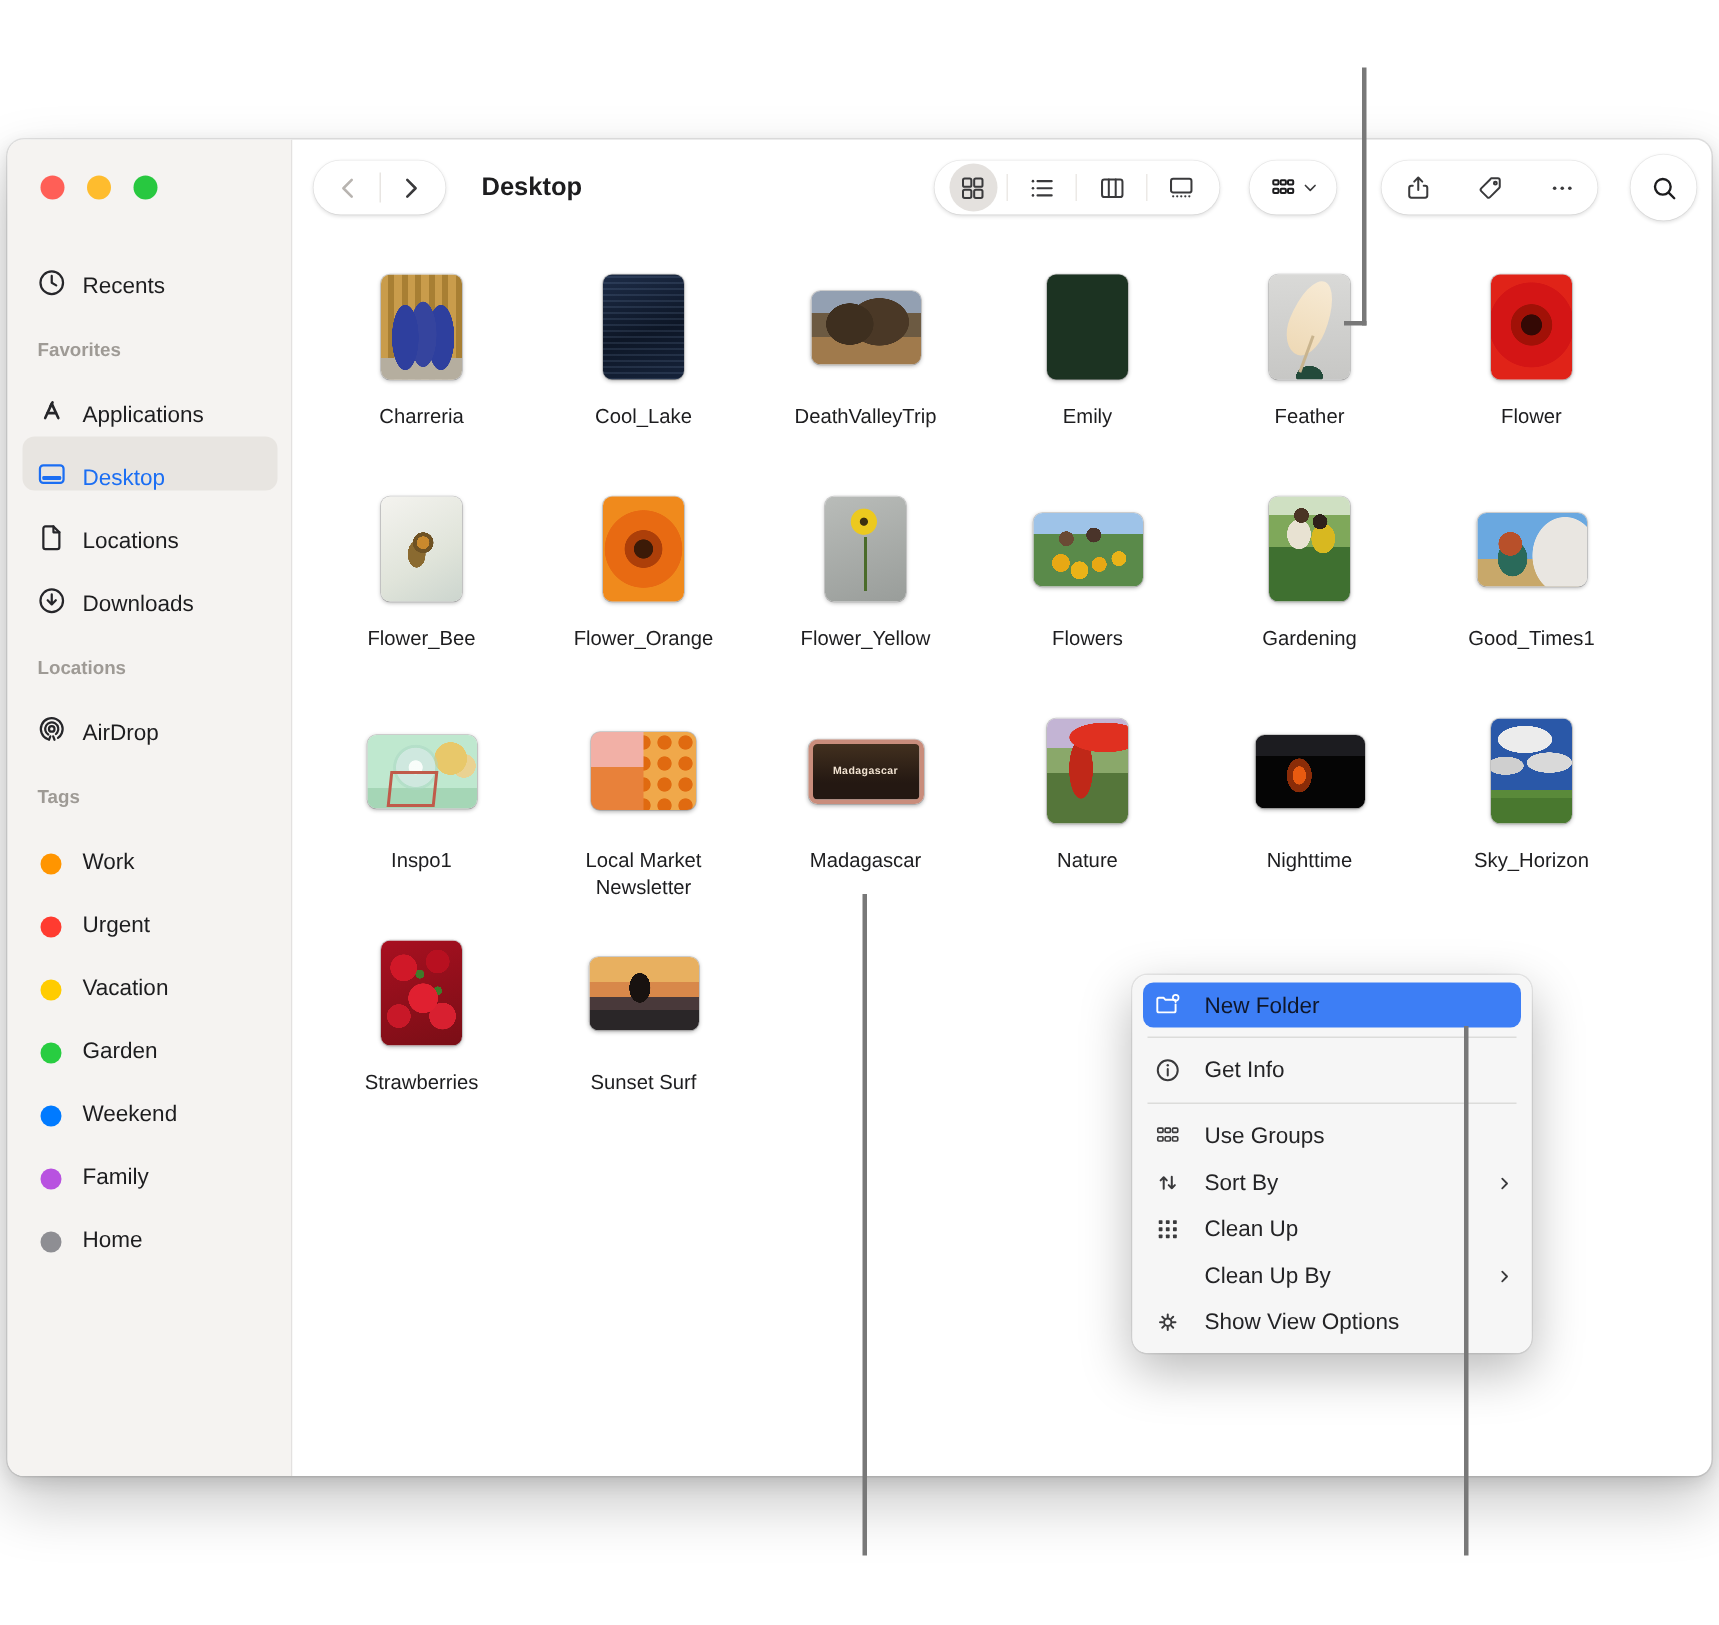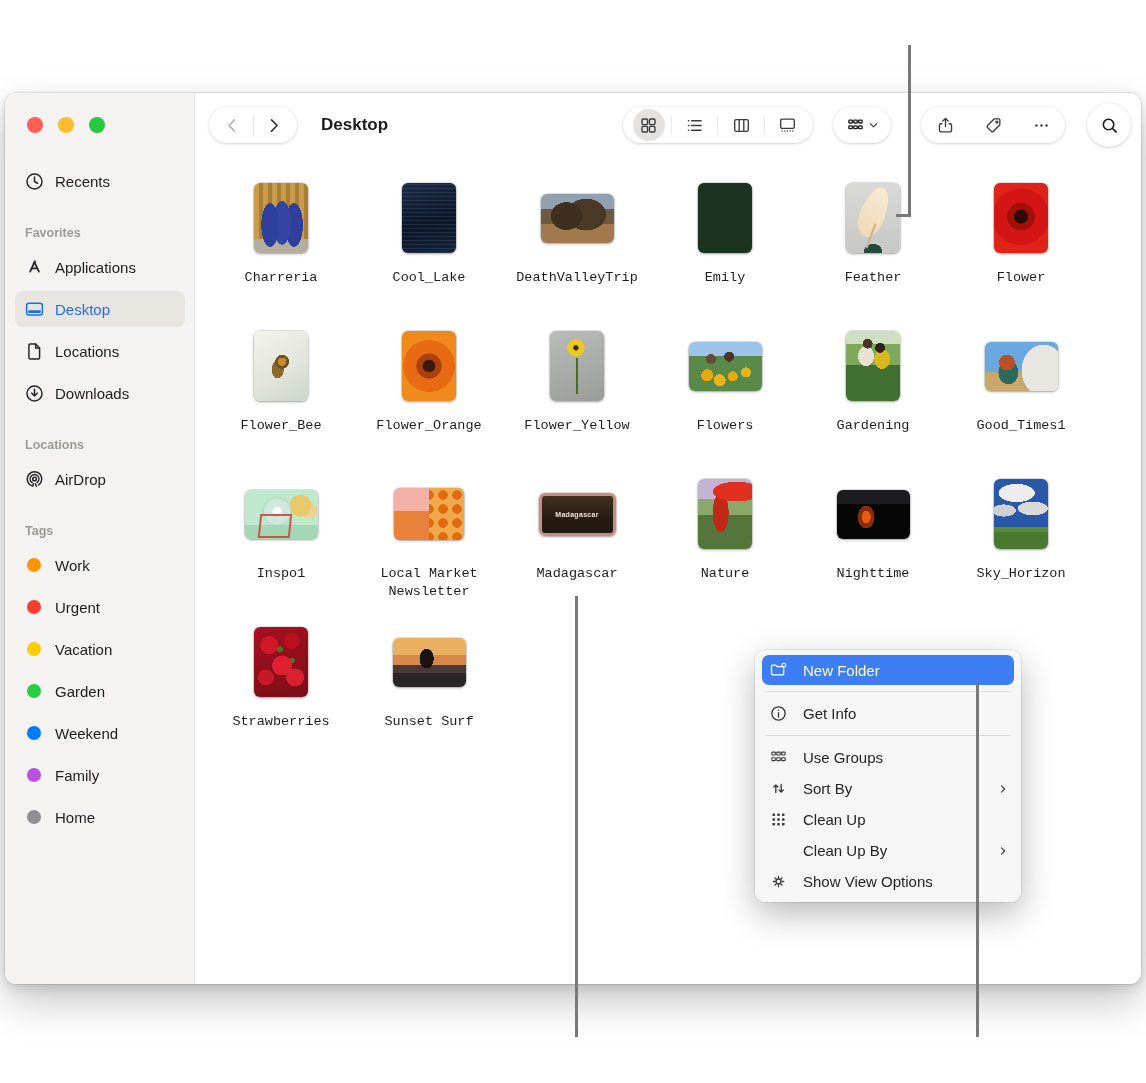--- a/index.html
+++ b/index.html
@@ -14,21 +14,21 @@
     z-index:10; }
   .sidebar { position:absolute; left:0; top:0; width:190px; height:891px;
     background:#f5f3f1; border-radius:11px 0 0 11px; border-right:1px solid rgba(0,0,0,0.07); }
   .traffic { position:absolute; left:22px; top:24px; display:flex; gap:15px; }
   .traffic span { width:16px; height:16px; border-radius:50%; display:block; }
 
   .side-nav { position:absolute; left:0; top:70px; width:190px; }
   .side-header { height:20px; margin:24px 0 6px 0; padding-left:20px; font-size:12.5px;
     font-weight:700; color:#9e9a95; display:flex; align-items:center; }
   .side-item { height:36px; margin:0 10px 6px 10px; border-radius:8px; display:flex;
-    align-items:center; padding-left:9px; font-size:15px; cursor:default; }
+    align-items:flex-end; padding-left:9px; font-size:15px; cursor:default; }
   .side-item.selected { background:#e8e5e1; }
   .side-item.selected .side-label { color:var(--accent); font-weight:500; }
   .side-item.selected .side-icon { color:var(--accent); }
   .side-icon { width:21px; height:21px; margin-right:10px; color:#26262a; flex:0 0 auto; }
   .side-icon svg { width:100%; height:100%; display:block; }
   .tag-dot { border-radius:50%; width:14px; height:14px; margin:0 14px 0 3px; }
   .side-label { white-space:nowrap; }
 
   
   .main { position:absolute; left:190px; top:0; width:946px; height:891px; }
@@ -63,21 +63,21 @@
   .file-grid { position:absolute; left:12px; top:79px; width:888px;
     display:grid; grid-template-columns:repeat(6,148px); grid-auto-rows:148px; }
   .file-item { display:flex; flex-direction:column; align-items:center; }
   .thumb-box { height:92px; width:100%; display:flex; align-items:center; justify-content:center; }
   .thumb { position:relative; border-radius:6px; overflow:hidden;
     box-shadow:0 0 0 0.5px rgba(0,0,0,0.18), 0 1px 3px rgba(0,0,0,0.3); }
   .portrait { width:54px; height:70px; }
   .landscape { width:73px; height:49px; }
   .card { width:70px; height:52px; }
   .wide { width:77px; height:43px; }
-  .file-label { margin-top:5px; font-size:13.5px; line-height:1.3; text-align:center; max-width:132px;font-family:Liberation Mono, monospace; }
+  .file-label { margin-top:5px; font-size:13.5px; line-height:1.3; text-align:center; max-width:132px; }
 
   
   .t-charreria { background-image:
       radial-gradient(ellipse 9px 22px at 30% 60%, #2e3f9e 0 98%, transparent),
       radial-gradient(ellipse 9px 22px at 52% 57%, #35449e 0 98%, transparent),
       radial-gradient(ellipse 9px 22px at 74% 60%, #2e3f9e 0 98%, transparent),
       linear-gradient(to bottom, transparent 80%, #b5ae9f 80%),
       repeating-linear-gradient(90deg, #c99c4b 0 5px, #a87f33 5px 9px); }
   .t-cool-lake { background-image:
       repeating-linear-gradient(0deg, rgba(160,190,230,0.12) 0 1px, transparent 1px 4px),
@@ -171,21 +171,21 @@
   .t-sunset { background-image:
       radial-gradient(ellipse 10px 14px at 46% 42%, #181210 0 70%, transparent 71%),
       linear-gradient(180deg, #e8b060 0 34%, #d8884a 34% 55%, #49393a 55% 72%, #2a2628 72%); }
 
   
   .context-menu { position:absolute; left:755px; top:650px; width:266px; z-index:40;
     background:rgba(246,246,246,0.98); border-radius:10px; padding:5px 0;
     box-shadow:0 0 0 1px rgba(0,0,0,0.08), 0 12px 34px rgba(0,0,0,0.28); }
   .menu-item { height:31px; display:flex; align-items:center; padding:0 12px 0 14px; font-size:15px; color:#242426; }
   .menu-item.highlighted { height:30px; margin:0 7px; padding:0 5px 0 7px; border-radius:7px;
-    background:var(--menu-highlight); color:#fef9c3; }
+    background:var(--menu-highlight); color:#0f172a; }
   .menu-icon { width:22px; height:19px; margin-right:12px; color:#3a3a3c; flex:0 0 auto; }
   .menu-item.highlighted .menu-icon { color:#ffffff; }
   .menu-icon svg { width:19px; height:19px; display:block; }
   .menu-label { flex:1; white-space:nowrap; }
   .submenu-chevron { width:12px; height:12px; color:#3a3a3c; }
   .submenu-chevron svg { width:100%; height:100%; display:block; }
   .menu-sep { height:1px; background:#dcdcda; margin:6px 10px; }
 
   
   .callout { position:absolute; background:var(--callout); z-index:50; }

